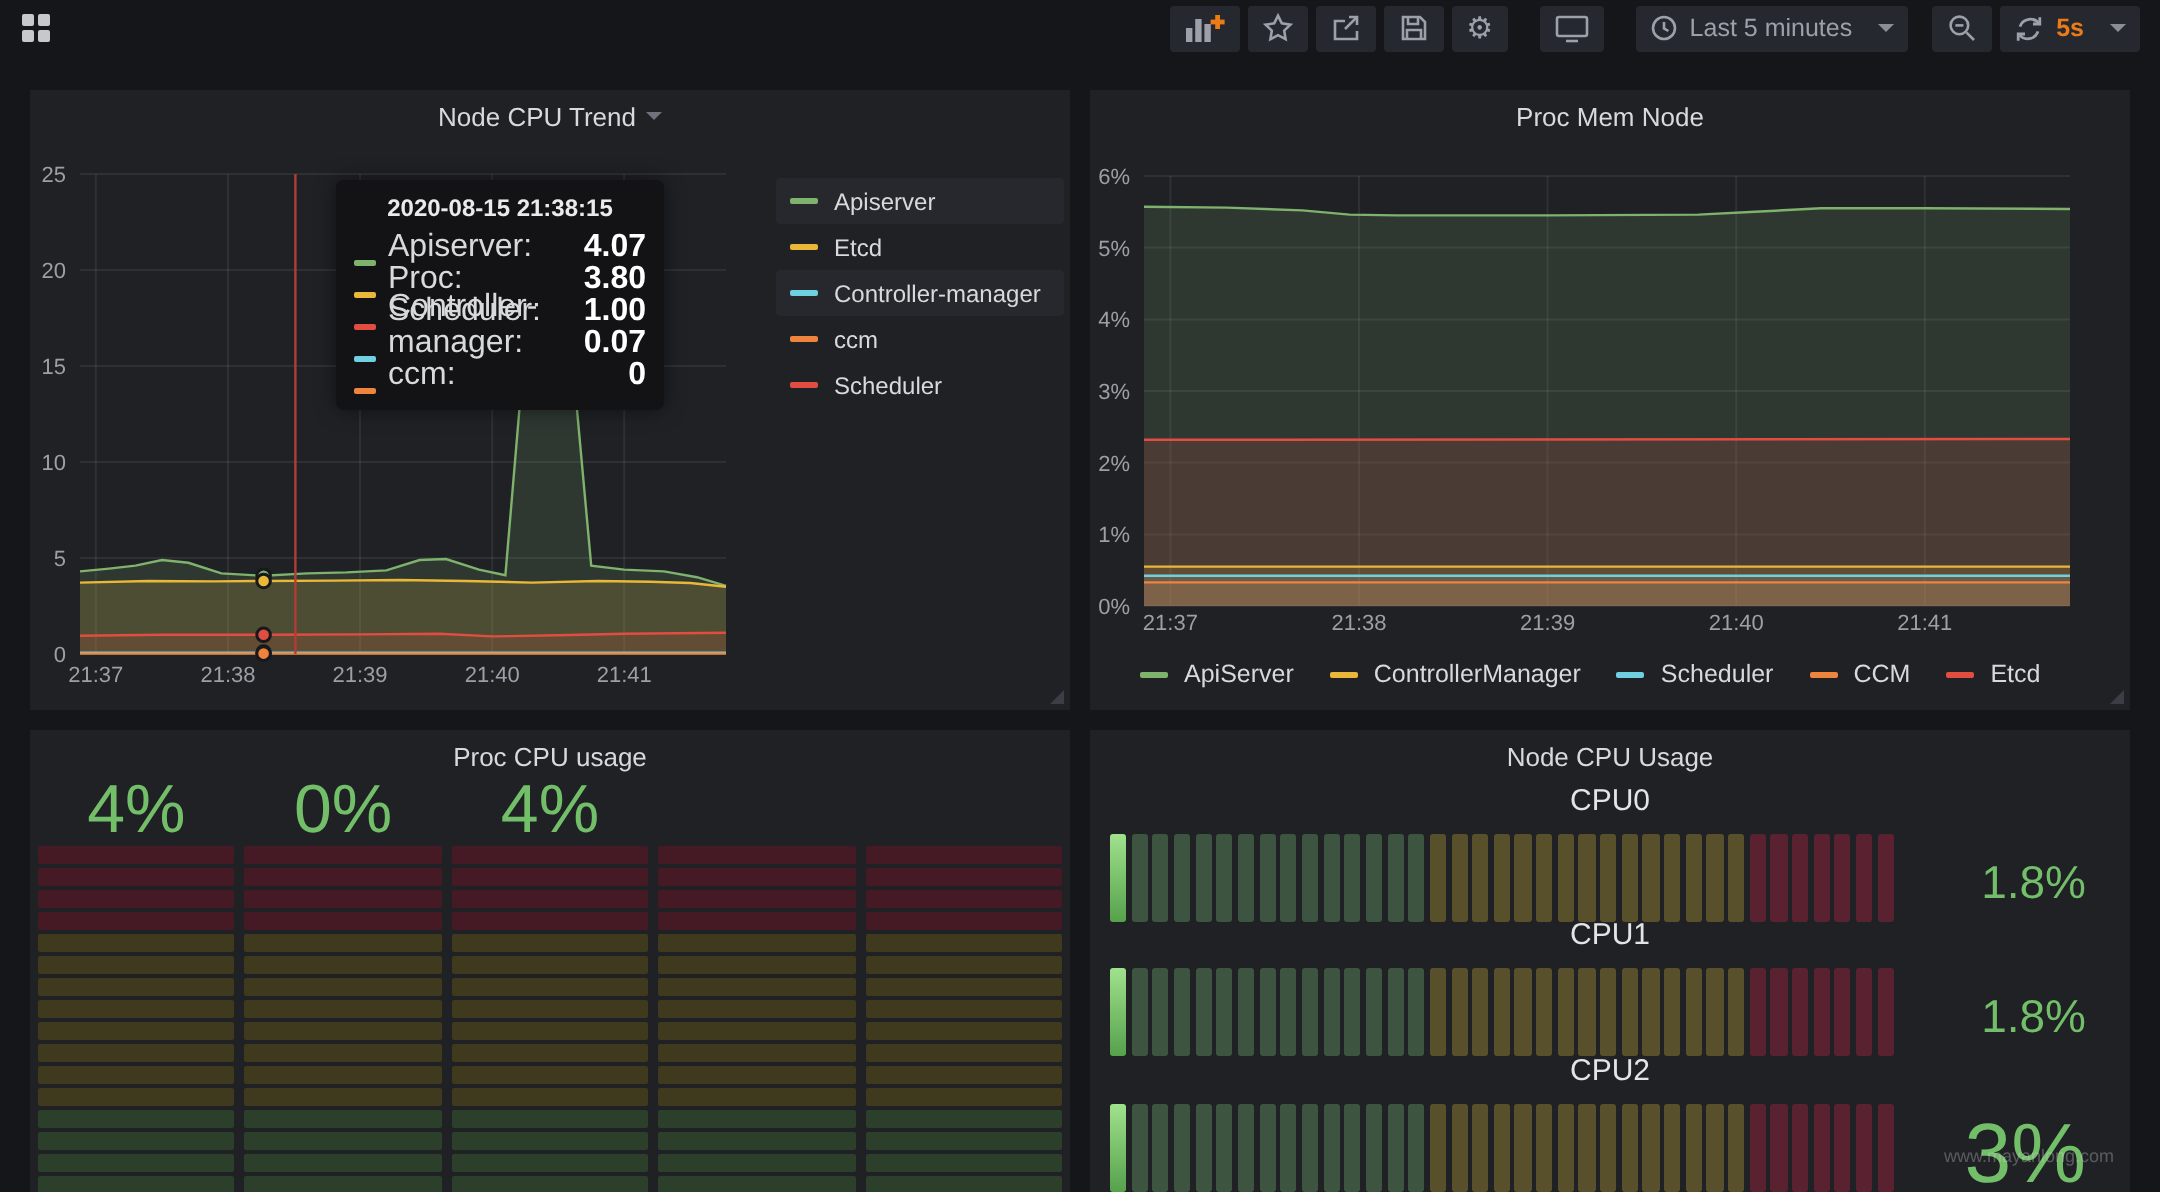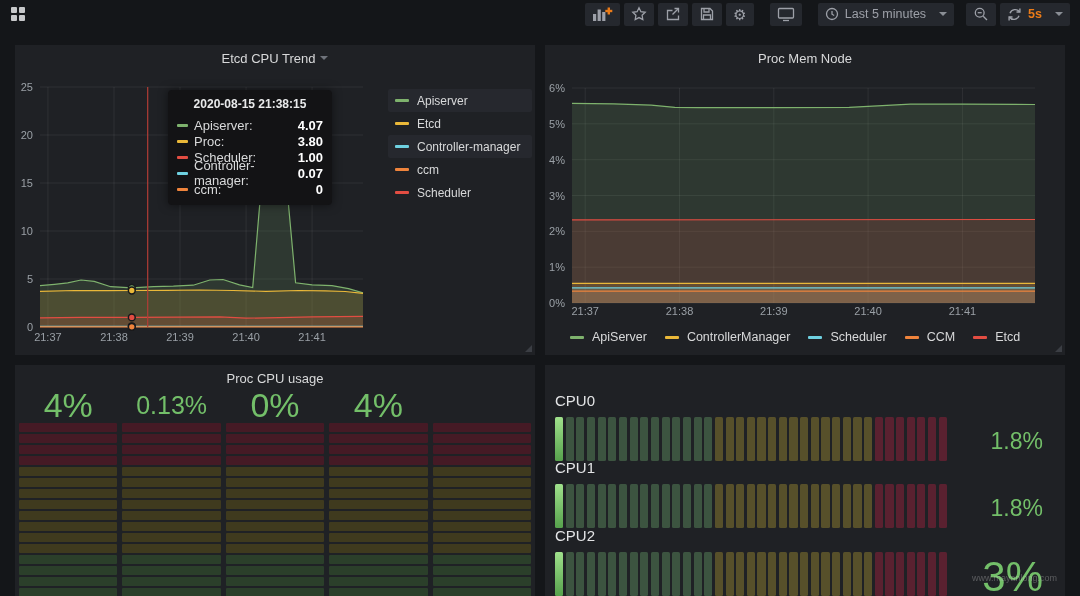--- a/index.html
+++ b/index.html
@@ -45,35 +45,35 @@
   .dash { display:inline-block; width:14px; height:3px; border-radius:1px; margin-right:8px; flex:none; }
 
   
   .legend-bottom { position:absolute; left:25px; top:285px; display:flex; gap:18px; list-style:none; }
   .legend-bottom li { display:flex; align-items:center; font-size:12.5px; color:#d8d9da; cursor:pointer; }
 
   
   .tooltip { position:absolute; left:153px; top:45px; width:164px; background:#131315;
     border-radius:4px; padding:7px 9px 8px; box-shadow:0 0 10px rgba(0,0,0,.5); z-index:5; }
   .tooltip .tt-time { text-align:center; font-size:12px; font-weight:700; color:#e9eaeb; margin-bottom:6px; }
-  .tt-row { display:flex; align-items:center; font-size:13px; height:16px; color:#d8d9da; }
+  .tt-row { display:flex; align-items:flex-end; font-size:16px; height:16px; color:#d8d9da; }
   .tt-row .dash { width:11px; margin-right:6px; }
   .tt-row .tt-val { margin-left:auto; font-weight:700; color:#fff; }
 
   
   .vstats { position:absolute; left:4px; top:20px; width:512px; height:40px;
     display:grid; grid-template-columns:repeat(5,1fr); column-gap:5px; align-items:center; }
   .vstats .stat { text-align:center; color:#73bf69; font-weight:400; }
   .vcols { position:absolute; left:4px; top:58px; width:512px;
     display:grid; grid-template-columns:repeat(5,1fr); column-gap:5px; }
   .vcol { display:flex; flex-direction:column; gap:2px; }
   .vseg { height:9px; border-radius:1px; }
 
   
-  .hrow { position:absolute; left:10px; width:500px; }
+  .hrow { position:absolute; left:10px; width:500px;text-align:center; }
   .hrow .hlabel { font-size:15px; color:#e3e4e6; height:18px; }
   .hgauge { margin-top:7px; height:44px; display:flex; gap:2.5px; width:392px; }
   .hseg { flex:1; border-radius:1.5px; }
   .hval { position:absolute; right:12px; color:#73bf69; font-weight:400; }
 
   .watermark { position:absolute; right:8px; top:208px; font-size:9px;
     color:rgba(215,215,215,.32); z-index:6; pointer-events:none; }
 </style>
 </head>
 <body>
@@ -159,21 +159,21 @@
           <path d="M2.1 13.4v-3.4h3.4"></path>
         </svg>
       <span class="orange">5s</span>
       <i class="caret"></i>
     </button>
   </div>
 </header>
 
 <section class="panel" id="p1">
   <header>
-    <span>Etcd CPU Trend</span>
+    <span>Node CPU Trend</span>
     <i class="caret"></i>
   </header>
   <div class="chart-mount" id="c1"><svg width="370" height="310">
         <line x1="32.9" y1="42" x2="32.9" y2="282" stroke="rgba(255,255,255,0.07)"></line>
         <text x="32.9" y="296" text-anchor="middle" class="tick">21:37</text>
         <line x1="99" y1="42" x2="99" y2="282" stroke="rgba(255,255,255,0.07)"></line>
         <text x="99" y="296" text-anchor="middle" class="tick">21:38</text>
         <line x1="165" y1="42" x2="165" y2="282" stroke="rgba(255,255,255,0.07)"></line>
         <text x="165" y="296" text-anchor="middle" class="tick">21:39</text>
         <line x1="231.1" y1="42" x2="231.1" y2="282" stroke="rgba(255,255,255,0.07)"></line>
@@ -328,21 +328,20 @@
     </ul>
   <span class="resize"></span>
 </section>
 
 <section class="panel" id="p3">
   <header>
     <span>Proc CPU usage</span>
   </header>
   <div class="vstats" id="g3stats">
       <div class="stat" style="font-size: 34px;">4%</div>
-      <div class="stat" style="font-size: 25px;">0.13%</div>
       <div class="stat" style="font-size: 34px;">0%</div>
       <div class="stat" style="font-size: 34px;">4%</div>
     </div>
   <div class="vcols" id="g3">
       <div class="vcol">
         <div class="vseg" style="background: rgb(69, 26, 37);"></div>
         <div class="vseg" style="background: rgb(69, 26, 37);"></div>
         <div class="vseg" style="background: rgb(69, 26, 37);"></div>
         <div class="vseg" style="background: rgb(69, 26, 37);"></div>
         <div class="vseg" style="background: rgb(63, 58, 30);"></div>
@@ -427,20 +426,23 @@
         <div class="vseg" style="background: rgb(63, 58, 30);"></div>
         <div class="vseg" style="background: rgb(43, 63, 42);"></div>
         <div class="vseg" style="background: rgb(43, 63, 42);"></div>
         <div class="vseg" style="background: rgb(43, 63, 42);"></div>
         <div class="vseg" style="background: rgb(43, 63, 42);"></div>
       </div>
     </div>
 </section>
 
 <section class="panel" id="p4">
+  <header>
+    <span>Node CPU Usage</span>
+  </header>
   <div id="g4">
       <div class="hrow" style="top: 27px;">
         <div class="hlabel">CPU0</div>
         <div class="hgauge">
           <div class="hseg" style="background: linear-gradient(rgb(160, 225, 140), rgb(86, 161, 76));"></div>
           <div class="hseg" style="background: rgb(60, 84, 64);"></div>
           <div class="hseg" style="background: rgb(60, 84, 64);"></div>
           <div class="hseg" style="background: rgb(60, 84, 64);"></div>
           <div class="hseg" style="background: rgb(60, 84, 64);"></div>
           <div class="hseg" style="background: rgb(60, 84, 64);"></div>

